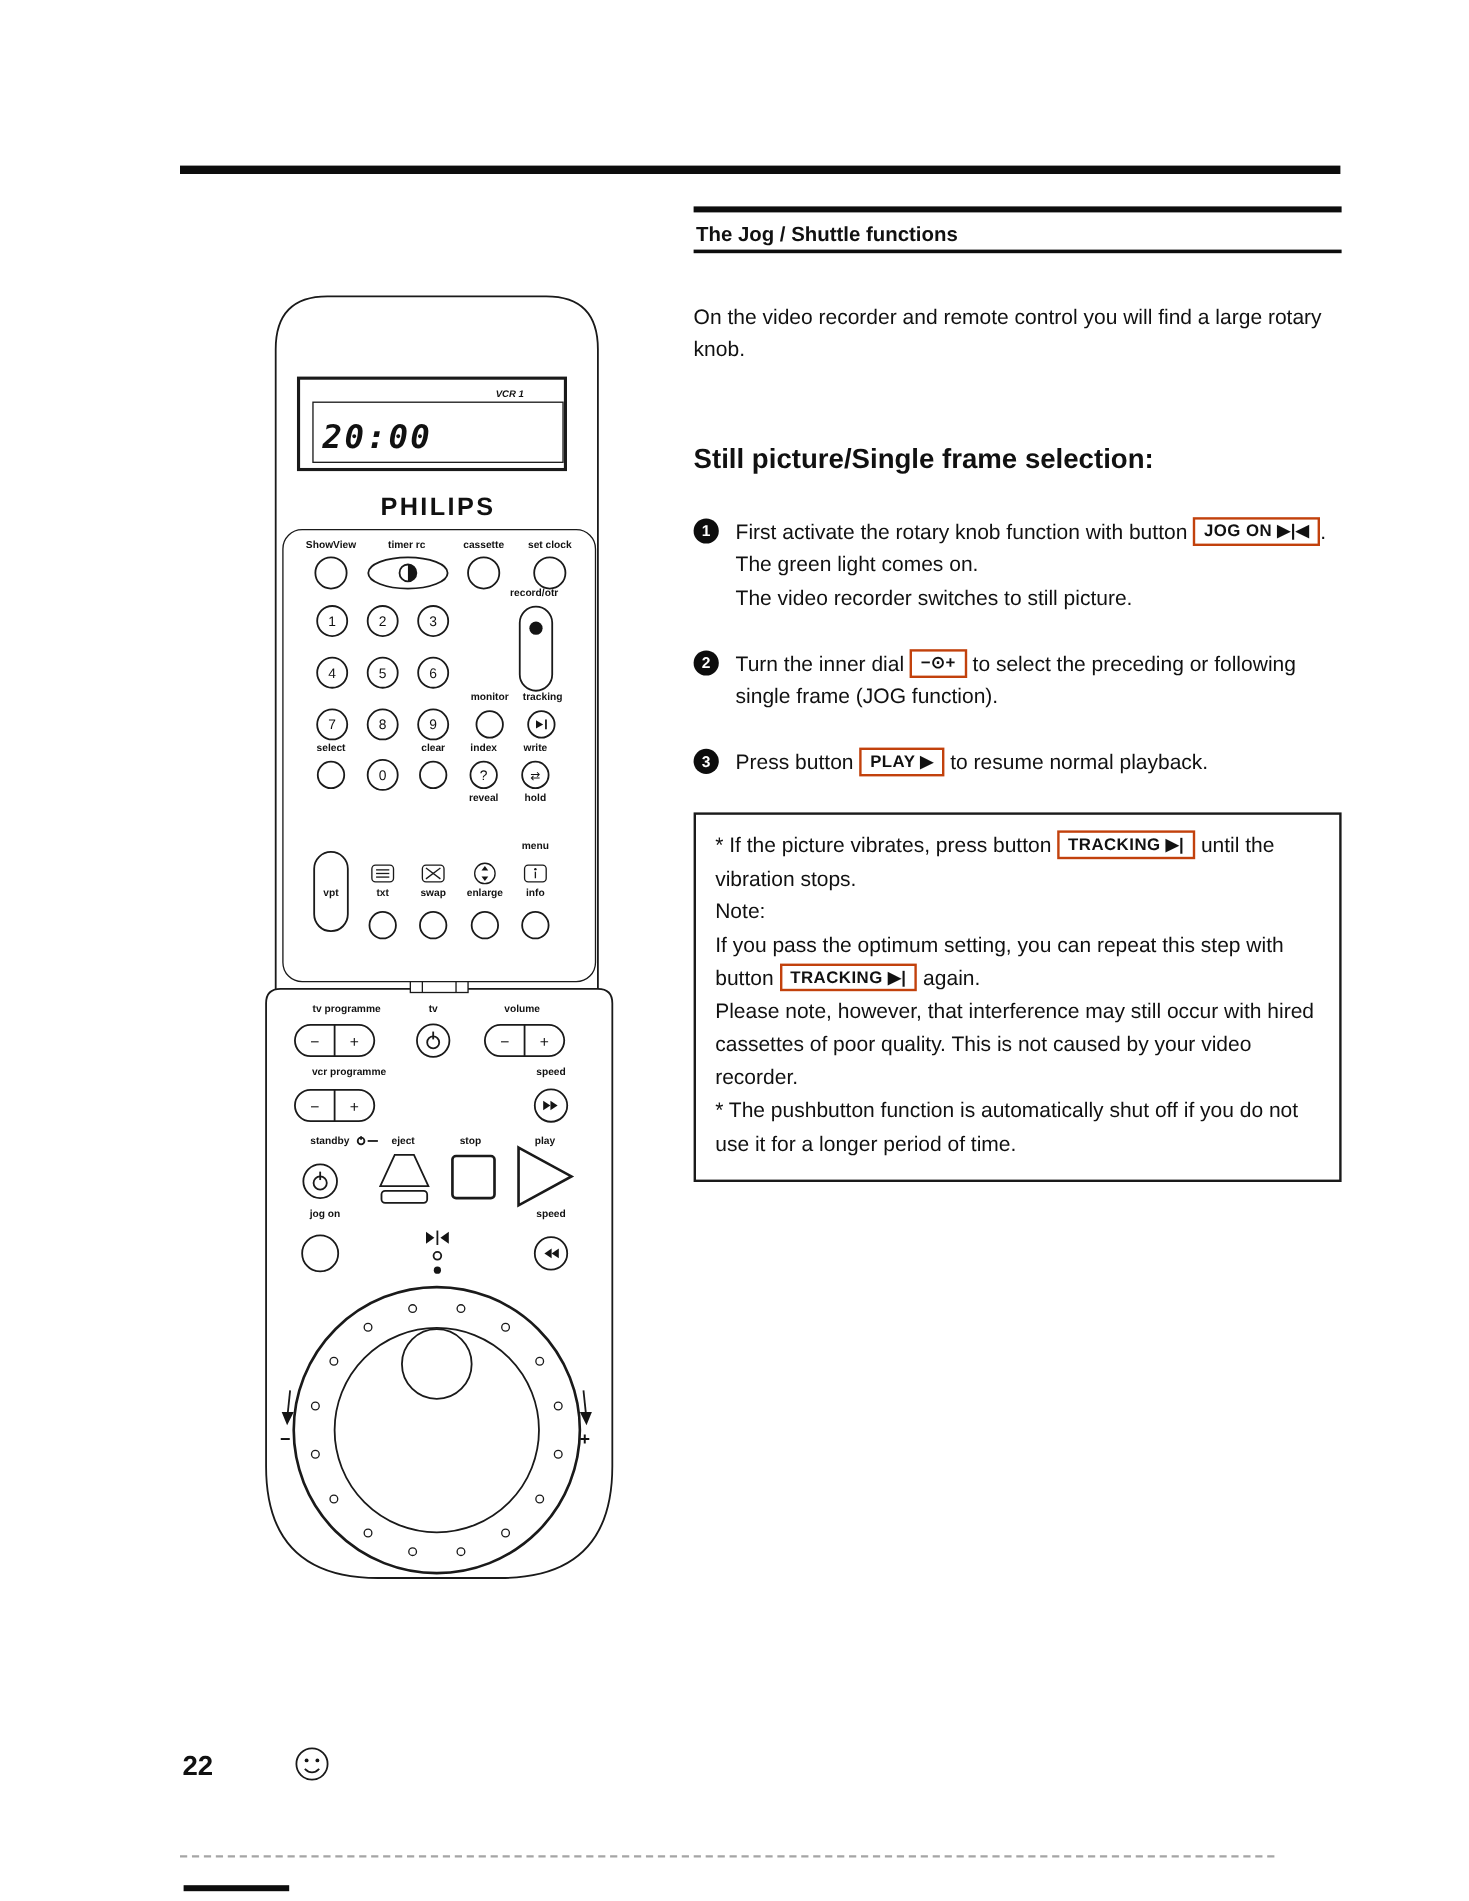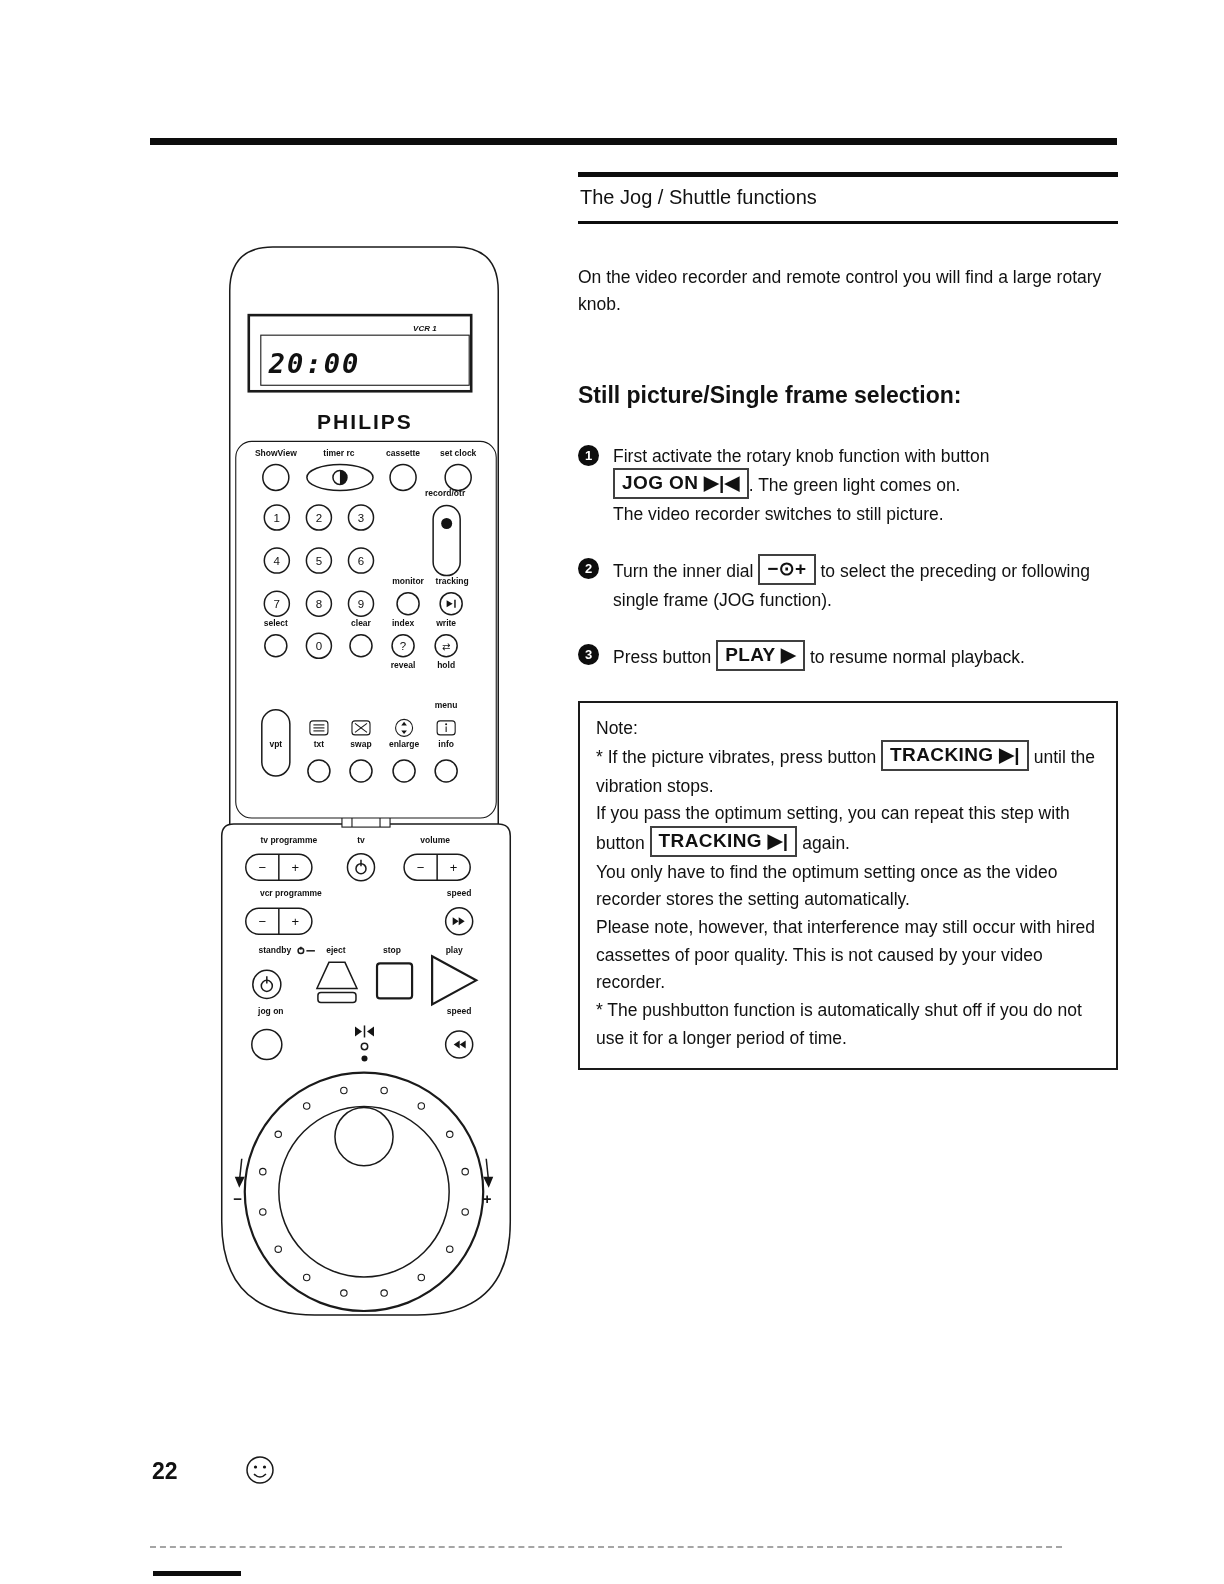--- a/index.html
+++ b/index.html
@@ -6,29 +6,29 @@
   html,body { width:1224px; height:1584px; }
   body { background:#fff; font-family:"Liberation Sans",sans-serif; color:#111; position:relative; }
   .page { position:absolute; inset:0; background:#fff; overflow:hidden; }
 
   .top-rule { position:absolute; left:150px; top:138px; width:967px; height:7px; background:#0d0d0d; }
 
   .remote-wrap { position:absolute; left:220px; top:245px; width:292px; height:1072px; }
 
   .content { position:absolute; left:578px; top:172px; width:540px; }
   .rule-a { height:5px; background:#0d0d0d; }
-  .content h1 { font-size:20px; font-weight:normal; padding:9px 2px 12px; }
+  .content h1 { font-size:17px; font-weight:bold; padding:9px 2px 2px; }
   .rule-b { height:3px; background:#0d0d0d; }
   .intro { margin-top:40px; font-size:17.5px; line-height:1.55; }
   .content h2 { margin-top:64px; font-size:23px; font-weight:bold; }
   ol.steps { margin-top:34px; list-style:none; }
   ol.steps li { display:flex; gap:14px; margin-bottom:28px; }
   .step-num { flex:0 0 auto; width:21px; height:21px; margin-top:2px; border-radius:50%; background:#0d0d0d; color:#fff; font-size:13px; font-weight:bold; display:flex; align-items:center; justify-content:center; }
   .step-body { font-size:17.5px; line-height:1.55; width:505px; }
-  .kbd { display:inline-block; border:2px solid #404040; padding:0 7px 1px; font-size:19px; font-weight:bold; letter-spacing:.4px; line-height:1.35; white-space:nowrap; position:relative; top:-2px; background:#fff; }
+  .kbd { display:inline-block; border:2px solid #c2410c; padding:0 7px 1px; font-size:14px; font-weight:bold; letter-spacing:.4px; line-height:1.35; white-space:nowrap; position:relative; top:-2px; background:#fff; }
   .note { margin-top:28px; border:2px solid #1a1a1a; padding:12px 16px 16px; font-size:17.5px; line-height:1.58; }
   .note p { margin:0; }
 
   .footer-num { position:absolute; left:152px; top:1458px; font-size:23px; font-weight:bold; }
   .footer-icon { position:absolute; left:244px; top:1453px; }
   .dots-rule { position:absolute; left:150px; top:1546px; width:912px; border-top:2px dashed #a5a5a5; }
   .corner-bar { position:absolute; left:153px; top:1571px; width:88px; height:5px; background:#0d0d0d; }
 
   
   .fw { fill:#fff; stroke:#1a1a1a; stroke-width:1.5; }
@@ -323,28 +323,27 @@
         <span class="step-num">3</span>
         <div class="step-body">
           <p><span>Press button</span>
             <span class="kbd">PLAY ▶</span>
             <span>to resume normal playback.</span></p>
         </div>
       </li>
     </ol>
 
     <div class="note">
-      <p>Note:</p>
       <p><span>* If the picture vibrates, press button</span>
         <span class="kbd">TRACKING ▶|</span>
         <span>until the vibration stops.</span></p>
+      <p>Note:</p>
       <p><span>If you pass the optimum setting, you can repeat this step with button</span>
         <span class="kbd">TRACKING ▶|</span>
         <span>again.</span></p>
-      <p>You only have to find the optimum setting once as the video recorder stores the setting automatically.</p>
       <p>Please note, however, that interference may still occur with hired cassettes of poor quality. This is not caused by your video recorder.</p>
       <p>* The pushbutton function is automatically shut off if you do not use it for a longer period of time.</p>
     </div>
   </div>
 
   <span class="footer-num">22</span>
   <svg class="footer-icon" width="32" height="34" viewBox="0 0 32 34">
     <circle class="st" cx="16" cy="17" r="13"></circle>
     <circle class="fb" cx="11.5" cy="14" r="1.6"></circle>
     <circle class="fb" cx="20.5" cy="14" r="1.6"></circle>

